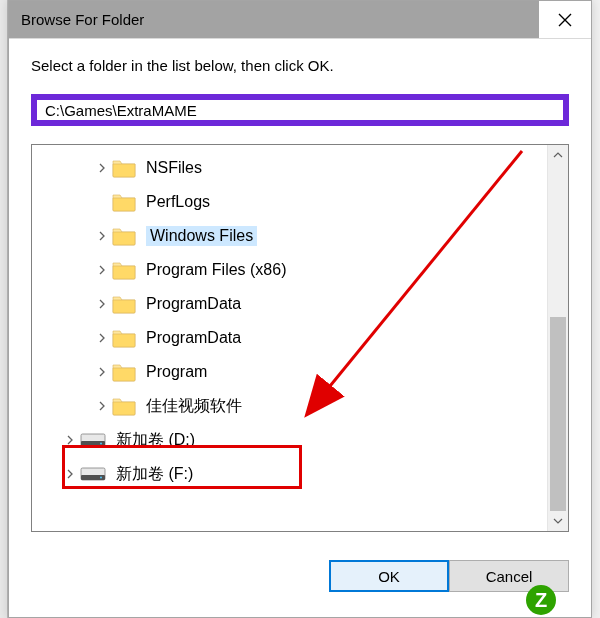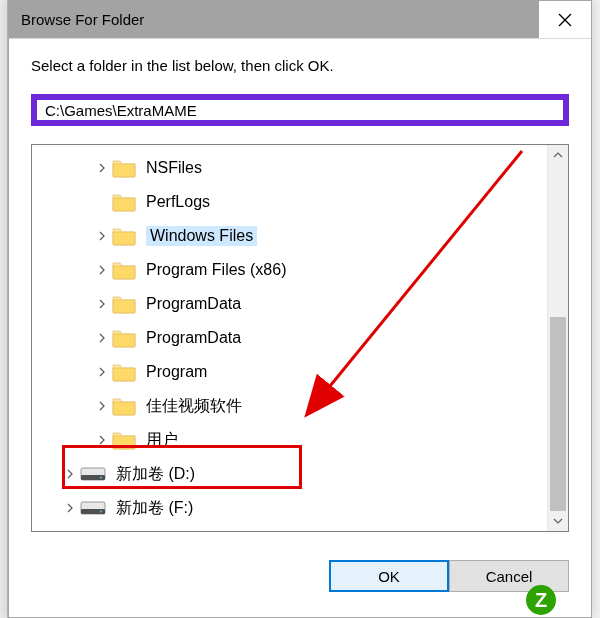--- a/index.html
+++ b/index.html
@@ -168,34 +168,20 @@
               </svg>
             </span>
             <span class="folder-icon">
               <svg viewBox="0 0 24 20">
                 <path d="M1 3 h7 l2 3 h13 v12 a1 1 0 0 1 -1 1 h-20 a1 1 0 0 1 -1 -1 z" fill="#ffe79e" stroke="#d9b45b" stroke-width="0.6"></path>
                 <path d="M1 6 h22 v12 a1 1 0 0 1 -1 1 h-20 a1 1 0 0 1 -1 -1 z" fill="#ffd967" stroke="#d9b45b" stroke-width="0.6"></path>
               </svg>
             </span>
             <span class="tree-label">佳佳视频软件</span>
           </div>
-          <div class="tree-row indent-1">
-            <span class="expander visible">
-              <svg viewBox="0 0 10 10">
-                <path d="M3 1 L7 5 L3 9" stroke="#606060" stroke-width="1.3" fill="none"></path>
-              </svg>
-            </span>
-            <span class="folder-icon">
-              <svg viewBox="0 0 24 20">
-                <path d="M1 3 h7 l2 3 h13 v12 a1 1 0 0 1 -1 1 h-20 a1 1 0 0 1 -1 -1 z" fill="#ffe79e" stroke="#d9b45b" stroke-width="0.6"></path>
-                <path d="M1 6 h22 v12 a1 1 0 0 1 -1 1 h-20 a1 1 0 0 1 -1 -1 z" fill="#ffd967" stroke="#d9b45b" stroke-width="0.6"></path>
-              </svg>
-            </span>
-            <span class="tree-label">用户</span>
-          </div>
           <div class="tree-row indent-0">
             <span class="expander visible">
               <svg viewBox="0 0 10 10">
                 <path d="M3 1 L7 5 L3 9" stroke="#606060" stroke-width="1.3" fill="none"></path>
               </svg>
             </span>
             <span class="drive-icon">
               <svg viewBox="0 0 26 14">
                 <rect x="1" y="1" width="24" height="12" rx="1.5" fill="#e8e8e8" stroke="#808080" stroke-width="0.8"></rect>
                 <rect x="1" y="8" width="24" height="5" rx="1" fill="#505050"></rect>

